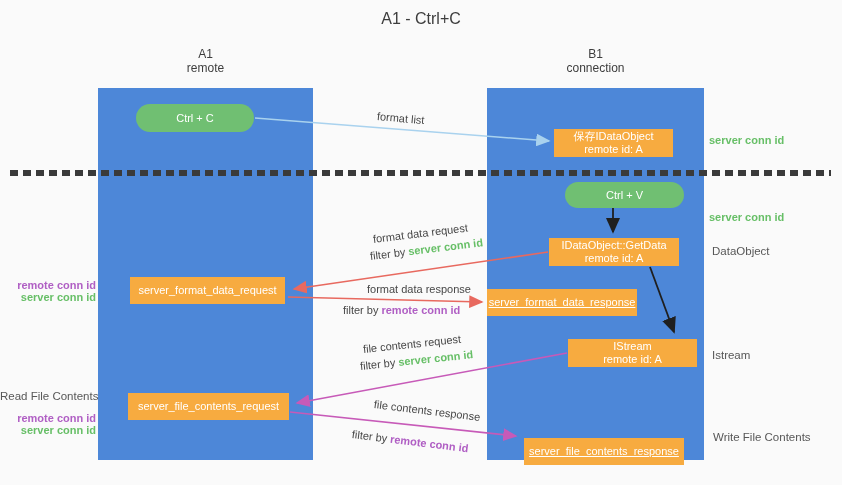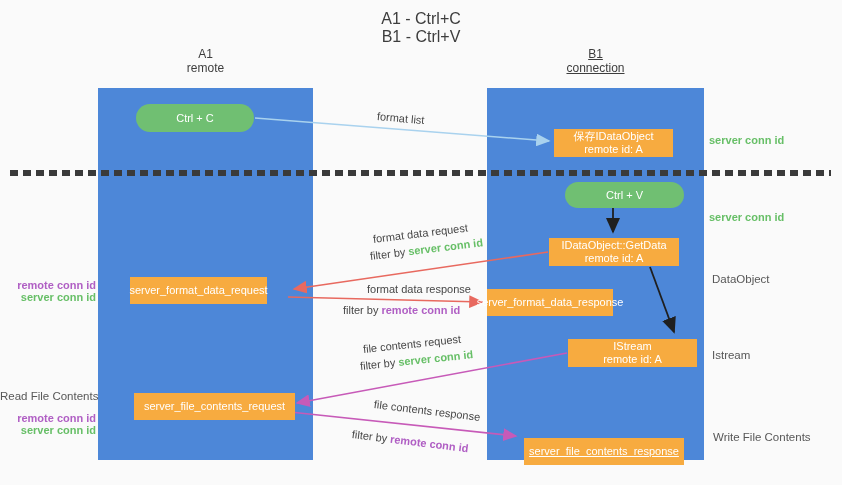--- a/index.html
+++ b/index.html
@@ -8,21 +8,21 @@
     --arrow-red:#e8695f; --arrow-magenta:#c75ab8; --arrow-blue:#a9d2ee; --arrow-black:#1f1f1f;
   }
   *{box-sizing:border-box;margin:0;padding:0;}
   body{font-family:"Liberation Sans","DejaVu Sans",sans-serif;background:#fafafa;}
   .canvas{position:relative;width:842px;height:485px;background:#fafafa;overflow:hidden;}
 
   .title{position:absolute;left:0;top:10px;width:842px;text-align:center;
          font-size:16px;line-height:18px;color:#3d3d3d;}
   .lane-header{position:absolute;top:47px;text-align:center;font-size:12px;line-height:14px;color:#3d3d3d;}
   .lane-header.left{left:98px;width:215px;}
-  .lane-header.right{left:487px;width:217px;text-decoration:underline;}
+  .lane-header.right{left:487px;width:217px;}
 
   .lane{position:absolute;top:88px;height:372px;background:var(--lane-blue);}
   .lane.left{left:98px;width:215px;}
   .lane.right{left:487px;width:217px;}
 
   .dotted{position:absolute;left:10px;top:170px;width:821px;height:6px;z-index:4;
           background:repeating-linear-gradient(to right,#3a3a3a 0 8px,transparent 8px 13px);}
 
   svg.arrows{position:absolute;left:0;top:0;z-index:3;pointer-events:none;}
 
@@ -41,21 +41,20 @@
   .side.gray{color:#575757;font-size:11.5px;}
   .left-col{position:absolute;z-index:6;text-align:right;font-size:11px;line-height:12px;white-space:nowrap;}
 </style>
 </head>
 <body>
 
 <div class="canvas">
 
   <div class="title">
     <div>A1 - Ctrl+C</div>
-    <div>B1 - Ctrl+V</div>
   </div>
 
   <div class="lane-header left">
     <div>A1</div>
     <div>remote</div>
   </div>
   <div class="lane-header right">
     <div>B1</div>
     <div>connection</div>
   </div>
@@ -96,31 +95,31 @@
     <div>保存IDataObject</div>
     <div>remote id: A</div>
   </div>
   <div class="node green" style="left:554px;top:182px;width:119px;height:26px;margin-left:11px;">
     <div>Ctrl + V</div>
   </div>
   <div class="node orange" style="left:549px;top:238px;width:130px;height:28px;">
     <div>IDataObject::GetData</div>
     <div>remote id: A</div>
   </div>
-  <div class="node orange" style="left:130px;top:277px;width:137px;height:27px;justify-content:center;">
+  <div class="node orange" style="left:130px;top:277px;width:155px;height:27px;justify-content:center;">
     <div>server_format_data_request</div>
   </div>
-  <div class="node orange" style="left:487px;top:289px;width:126px;height:27px;">
+  <div class="node orange" style="left:487px;top:289px;width:150px;height:27px;text-decoration:underline;">
     <div>server_format_data_response</div>
   </div>
   <div class="node orange" style="left:568px;top:339px;width:129px;height:28px;">
     <div>IStream</div>
     <div>remote id: A</div>
   </div>
-  <div class="node orange" style="left:128px;top:393px;width:161px;height:27px;margin-left:6px;">
+  <div class="node orange" style="left:128px;top:393px;width:161px;height:27px;">
     <div>server_file_contents_request</div>
   </div>
   <div class="node orange" style="left:524px;top:438px;width:160px;height:27px;text-decoration:underline;">
     <div>server_file_contents_response</div>
   </div>
 
   <div class="alabel" style="left:377px;top:110px;transform:rotate(5deg);">format list</div>
 
   <div class="alabel" style="left:373px;top:233px;transform:rotate(-7deg);">format data request</div>
   <div class="alabel" style="left:370px;top:250px;transform:rotate(-7deg);">
@@ -137,21 +136,21 @@
     <span class="fb">filter by</span><span class="g">server conn id</span>
   </div>
 
   <div class="alabel" style="left:374px;top:398px;transform:rotate(7deg);">file contents response</div>
   <div class="alabel" style="left:352px;top:428px;transform:rotate(7deg);">
     <span class="fb">filter by</span><span class="p">remote conn id</span>
   </div>
 
   <div class="side g" style="left:709px;top:134px;">server conn id</div>
   <div class="side g" style="left:709px;top:211px;">server conn id</div>
-  <div class="side gray" style="left:712px;top:245px;margin-top:28px;">DataObject</div>
+  <div class="side gray" style="left:712px;top:245px;">DataObject</div>
   <div class="side gray" style="left:712px;top:349px;">Istream</div>
   <div class="side gray" style="left:713px;top:431px;">Write File Contents</div>
 
   <div class="left-col" style="left:8px;top:279px;width:88px;">
     <div class="p">remote conn id</div>
     <div class="g">server conn id</div>
   </div>
   <div class="left-col gray side" style="left:0px;top:390px;width:93px;font-weight:400;">Read File Contents</div>
   <div class="left-col" style="left:8px;top:412px;width:88px;">
     <div class="p">remote conn id</div>

